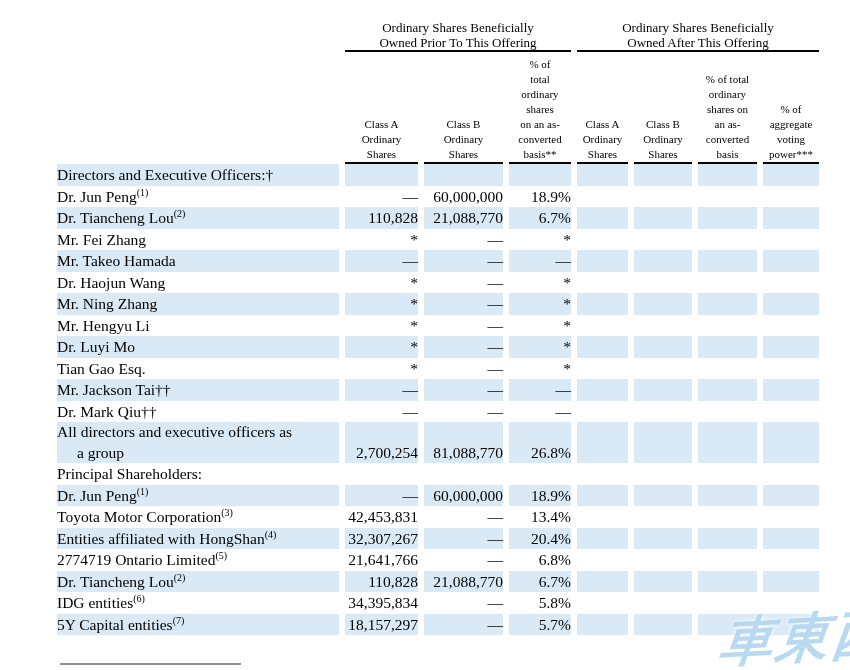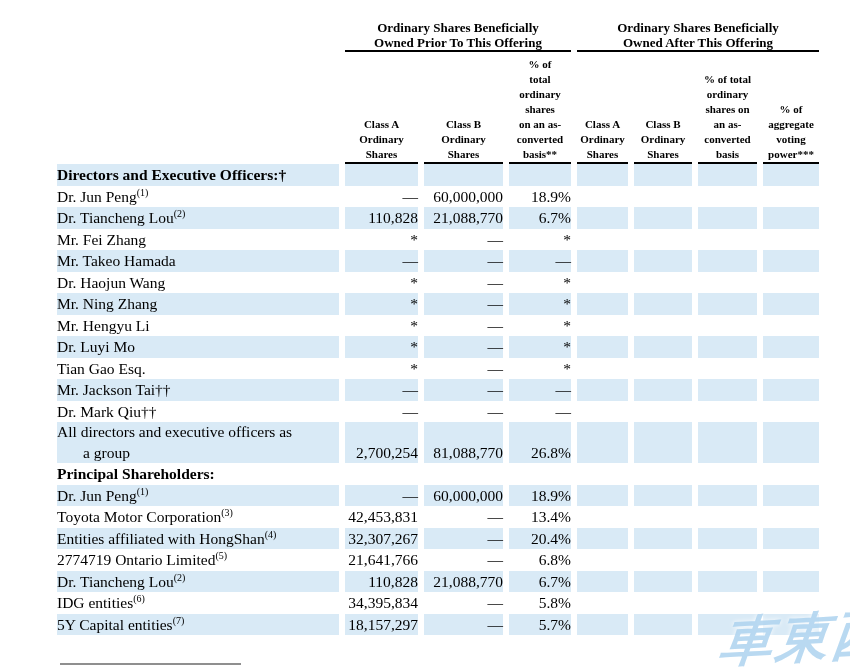--- a/index.html
+++ b/index.html
@@ -8,43 +8,43 @@
     font-family:"Liberation Serif", serif; color:#000; overflow:hidden;
   }
   table.holders {
     position:absolute; left:51px; top:14px;
     border-collapse:separate; border-spacing:6px 0;
     table-layout:fixed;
   }
   table.holders th, table.holders td { padding:0; margin:0; }
 
   
-  thead th { vertical-align:bottom; text-align:center; font-weight:bold; }
+  thead th { vertical-align:bottom; text-align:center; font-weight:normal; }
   th.grp {
     font-size:13px; line-height:15px; height:36px;
     border-bottom:2px solid #000; padding-bottom:2px;
   }
   th.colhead {
     font-size:11px; line-height:15px; height:110px;
     border-bottom:2px solid #000; padding-bottom:1px;
   }
   th.blank { border:none; }
 
   
   tbody td {
     height:21.5px; font-size:15.5px; line-height:21.5px;
     white-space:nowrap; vertical-align:middle;
   }
   tbody tr.blue td { background:#d9eaf6; }
   td.name { text-align:left; padding-left:3px; }
   td.num  { text-align:right; }
-  tr.section td.name { font-weight:bold; }
+  tr.section td.name { font-weight:normal; }
   tr.grouptotal td { height:26px; vertical-align:bottom; }
   tr.grouptotal td.name { line-height:20.5px; }
-  .indent2 { display:inline-block; padding-left:26px; }
+  .indent2 { display:inline-block; padding-left:20px; }
   td.pad-dash { padding-right:16px; }
   td.pad-star { padding-right:9px; }
   sup { font-size:10px; line-height:0; vertical-align:super; letter-spacing:0; }
 
   .watermark {
     position:absolute; left:720px; top:603px;
     font-size:53px; font-weight:bold; font-style:italic;
     font-family:"Liberation Sans", sans-serif;
     color:rgba(167,207,238,0.8);
     transform:rotate(-3deg) skewX(-10deg);

